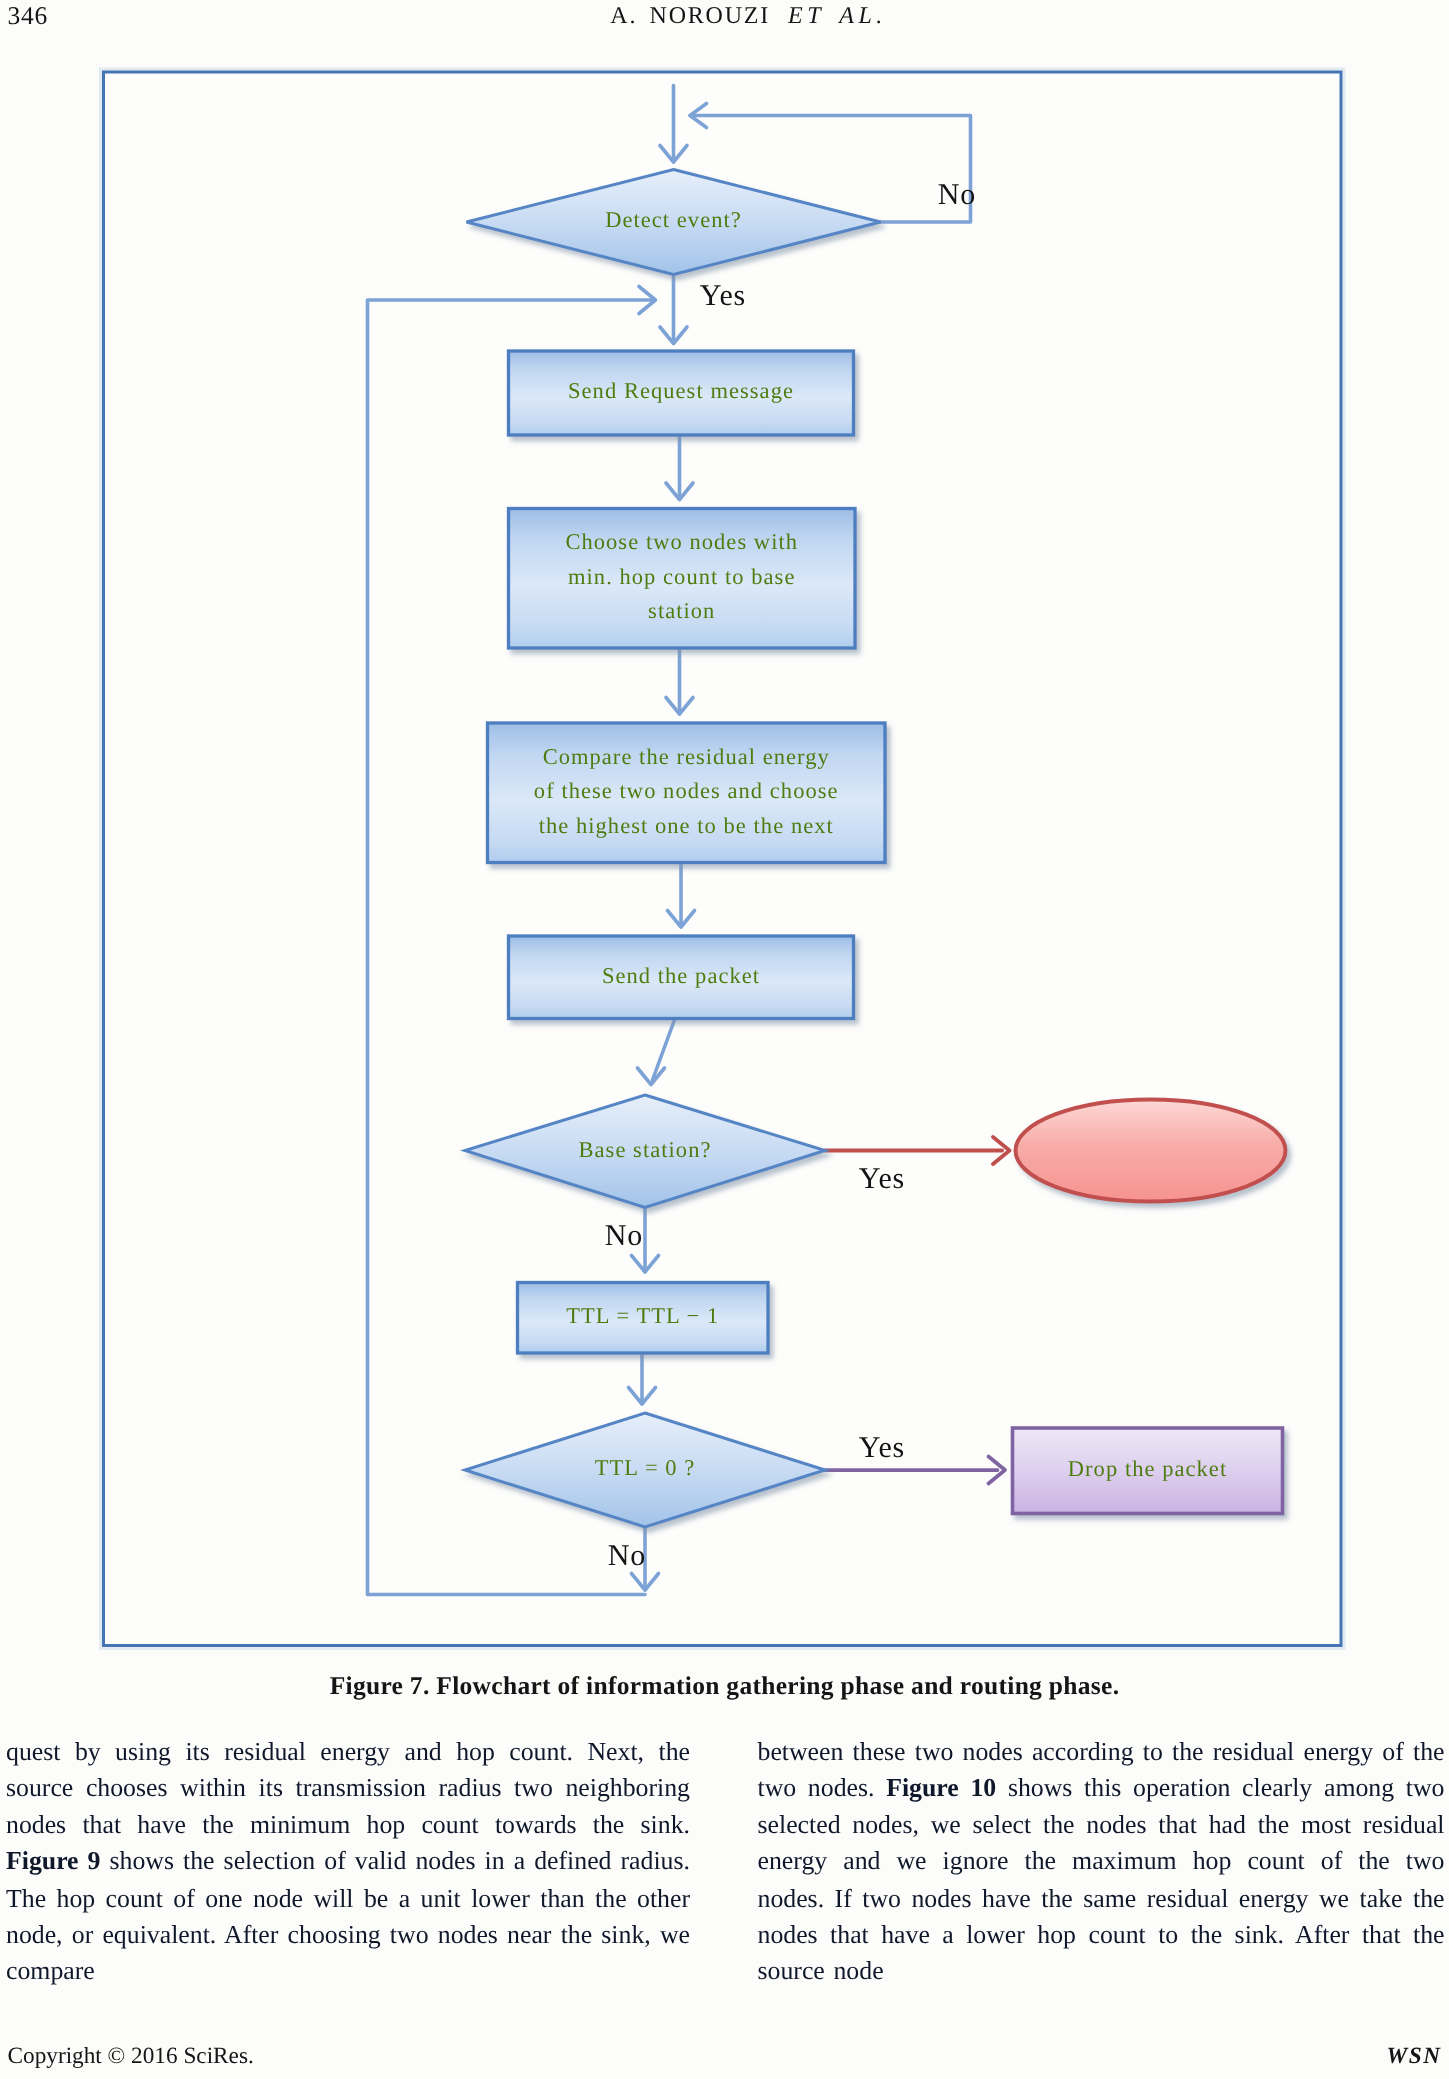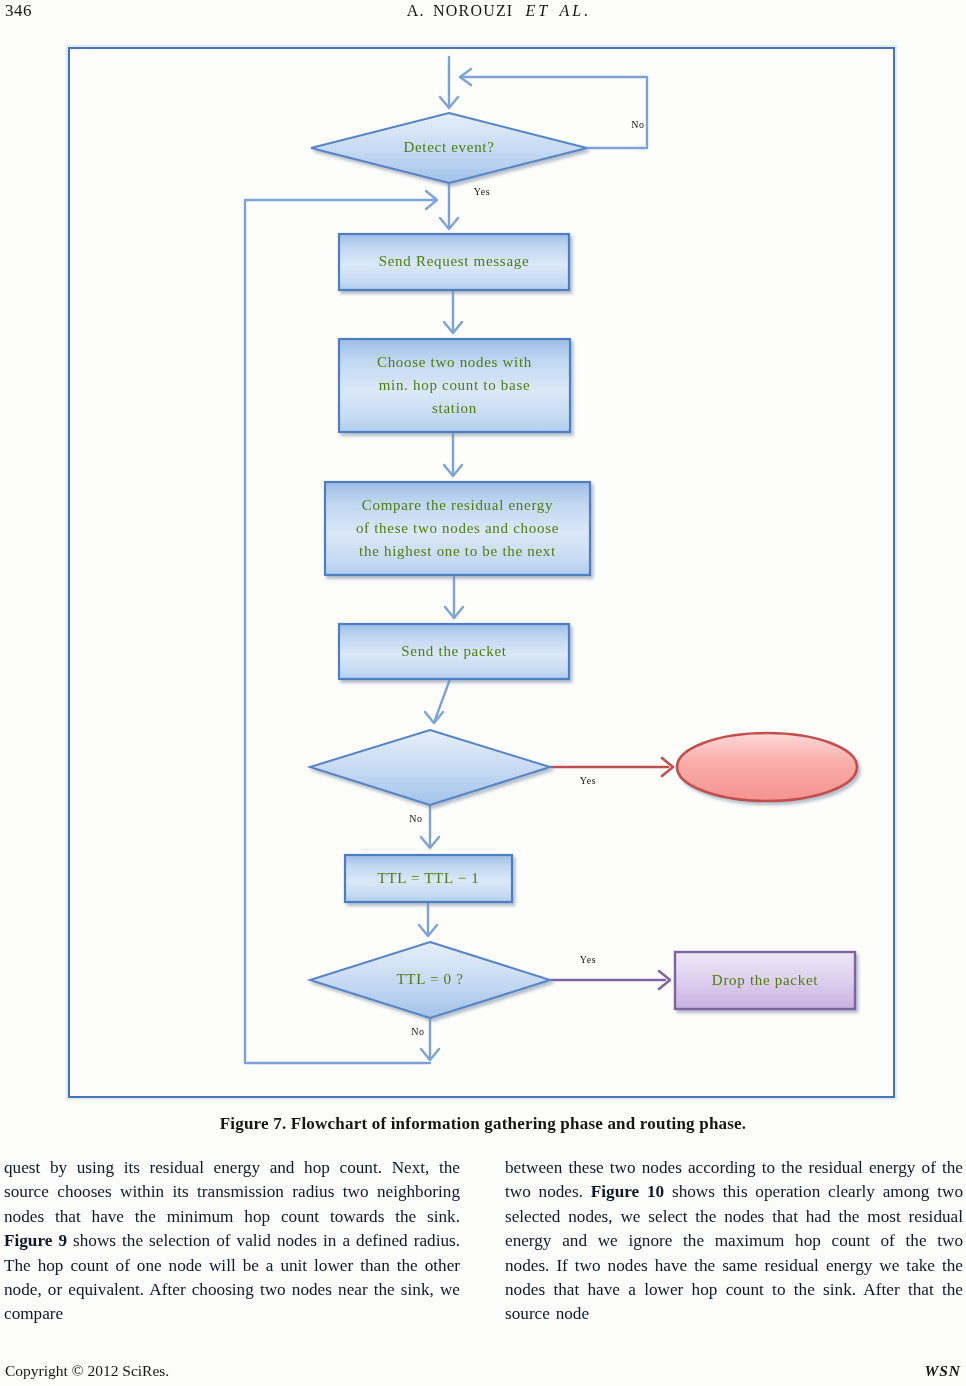--- a/index.html
+++ b/index.html
@@ -20,21 +20,21 @@
     box-shadow:0 0 0 2px rgba(170,195,225,0.30);
   }
   .figure-frame svg{position:absolute; left:0; top:0;}
 
   .node-label{
     position:absolute; display:flex; align-items:center; justify-content:center;
     text-align:center; font-size:15px; letter-spacing:0.7px; line-height:1.55;
     color:#4d7c0f; white-space:pre-line; pointer-events:none;
   }
   .edge-label{
-    position:absolute; width:44px; text-align:center; font-size:10px;
+    position:absolute; width:44px; text-align:center; font-size:20px;
     letter-spacing:0.6px; color:#141414; pointer-events:none;
   }
 
   
   .box {fill:url(#gBox);  stroke:#4d7ec0; stroke-width:2.2;}
   .dia {fill:url(#gDia);  stroke:#5585c4; stroke-width:2;}
   .pink{fill:url(#gPink); stroke:#c0504d; stroke-width:2.6;}
   .purp{fill:url(#gPurp); stroke:#8064a2; stroke-width:2.4;}
   .conn  {stroke:#7da3d6; stroke-width:2.4; fill:none; stroke-linecap:round; stroke-linejoin:round;}
   .connR {stroke:#c0504d; stroke-width:2.6; fill:none; stroke-linecap:round; stroke-linejoin:round;}
@@ -143,20 +143,21 @@
 
     <div class="node-label" style="left:241px; top:64px;  width:276px; height:70px;">Detect event?</div>
     <div class="node-label" style="left:269px; top:185px; width:230px; height:56px;">Send Request message</div>
     <div class="node-label" style="left:269px; top:290px; width:231px; height:93px;">Choose two nodes with
 min. hop count to base
 station</div>
     <div class="node-label" style="left:255px; top:433px; width:265px; height:93px;">Compare the residual energy
 of these two nodes and choose
 the highest one to be the next</div>
     <div class="node-label" style="left:269px; top:575px; width:230px; height:55px;">Send the packet</div>
+    <div class="node-label" style="left:240px; top:681px; width:240px; height:75px;">Base station?</div>
     <div class="node-label" style="left:275px; top:806px; width:167px; height:47px;">TTL = TTL − 1</div>
     <div class="node-label" style="left:240px; top:893px; width:240px; height:76px;">TTL = 0 ?</div>
     <div class="node-label" style="left:605px; top:903px; width:180px; height:57px;">Drop the packet</div>
 
     <div class="edge-label" style="left:546px; top:70px;">No</div>
     <div class="edge-label" style="left:390px; top:137px;">Yes</div>
     <div class="edge-label" style="left:496px; top:726px;">Yes</div>
     <div class="edge-label" style="left:324px; top:764px;">No</div>
     <div class="edge-label" style="left:496px; top:905px;">Yes</div>
     <div class="edge-label" style="left:326px; top:977px;">No</div>
@@ -164,15 +165,15 @@
 
   <div class="caption">Figure 7. Flowchart of information gathering phase and routing phase.</div>
 
   <div class="col col-left">
     <span>quest by using its residual energy and hop count. Next, the source chooses within its transmission radius two neighboring nodes that have the minimum hop count towards the sink. </span><b>Figure 9</b><span> shows the selection of valid nodes in a defined radius. The hop count of one node will be a unit lower than the other node, or equivalent. After choosing two nodes near the sink, we compare</span>
   </div>
   <div class="col col-right">
     <span>between these two nodes according to the residual energy of the two nodes. </span><b>Figure 10</b><span> shows this operation clearly among two selected nodes, we select the nodes that had the most residual energy and we ignore the maximum hop count of the two nodes. If two nodes have the same residual energy we take the nodes that have a lower hop count to the sink. After that the source node</span>
   </div>
 
-  <span class="copyright">Copyright © 2012 SciRes.</span>
+  <span class="copyright">Copyright © 2016 SciRes.</span>
   <span class="journal">WSN</span>
 </div>
 
 </body></html>

